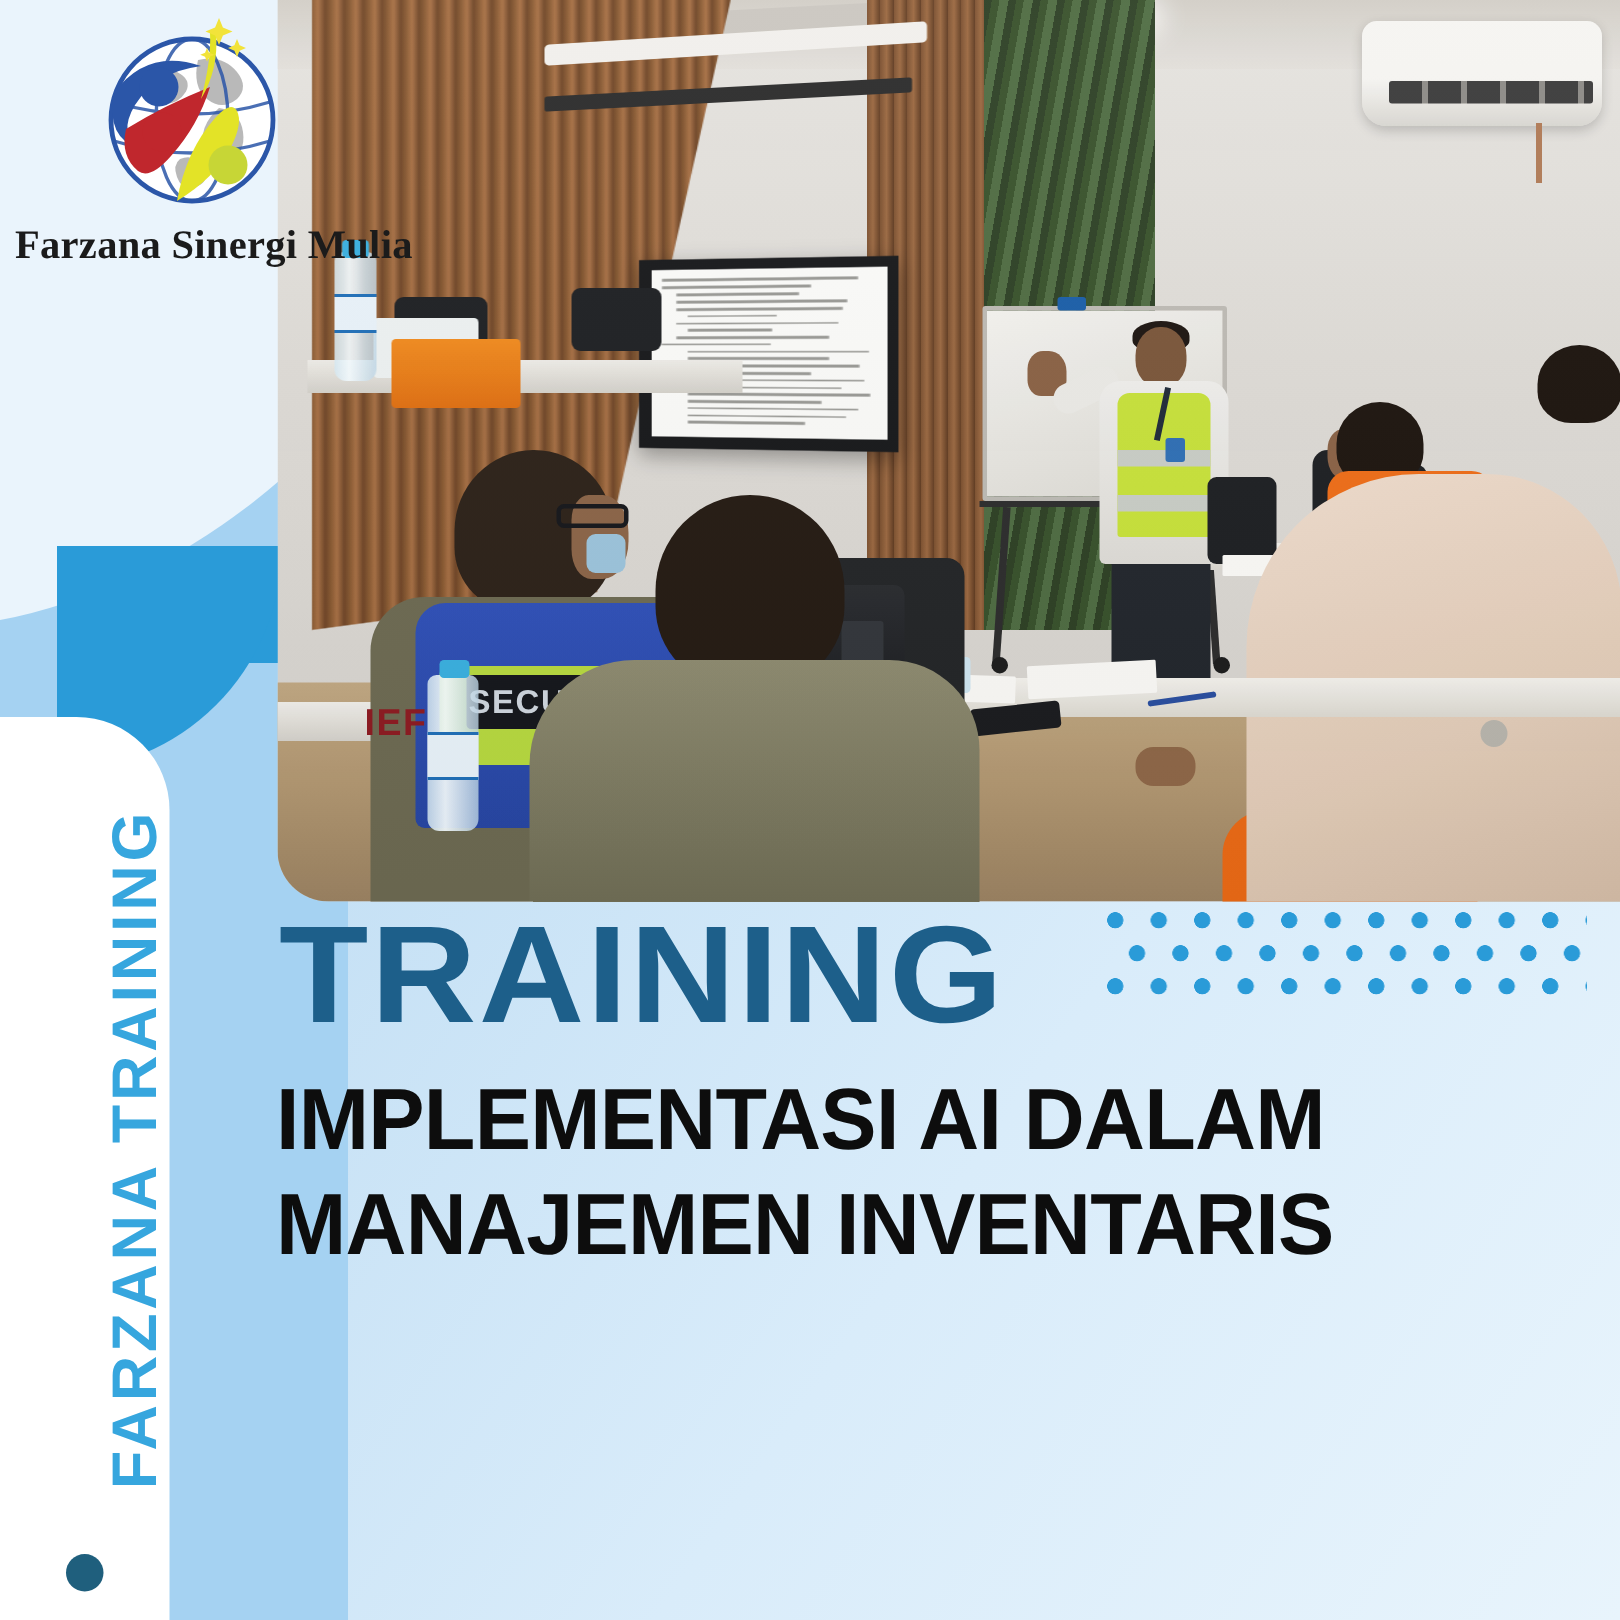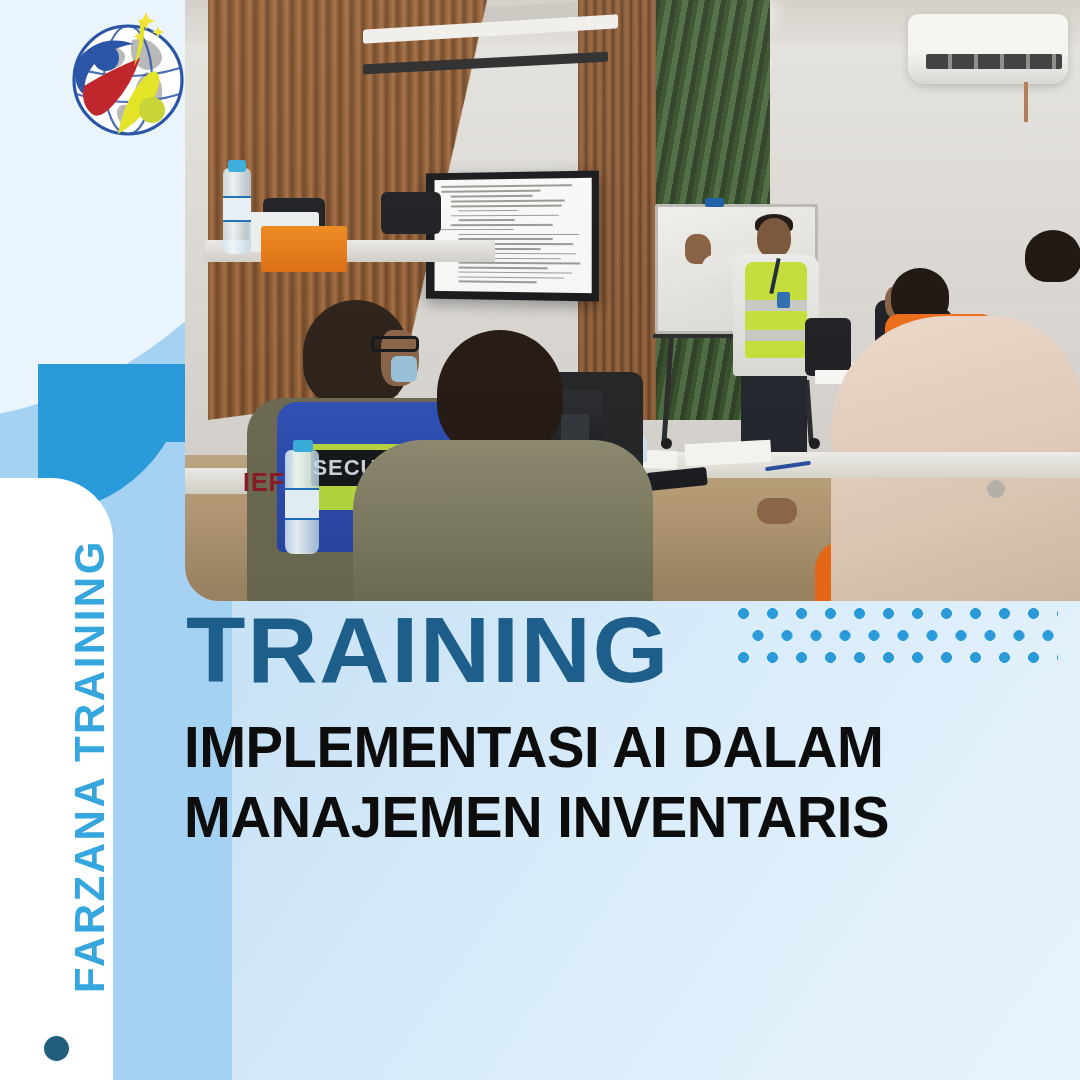--- a/index.html
+++ b/index.html
@@ -720,20 +720,21 @@
         <path d="M60 124 q6 -34 26 -56 q10 -11 14 -4 q4 8 -4 24 q-10 20 -36 36 z" fill="#e3e327"></path>
         <circle cx="94" cy="100" r="13" fill="#c7d636"></circle>
 
         <path d="M86 12 q2 24 -10 44 q7 -26 6 -44 z" fill="#e3e327"></path>
 
         <path d="M88 2 l2.6 6.4 L97 11 l-6.4 2.6 L88 20 l-2.6 -6.4 L79 11 l6.4 -2.6 z" fill="#f2e33a"></path>
         <path d="M100 16 l1.7 4.2 L106 22 l-4.3 1.8 L100 28 l-1.7 -4.2 L94 22 l4.3 -1.8 z" fill="#f2e33a"></path>
         <path d="M80 22 l1.3 3.2 L85 26.5 l-3.3 1.3 L80 31 l-1.3 -3.2 L75.5 26.5 l3.2 -1.3 z" fill="#f2e33a"></path>
       </svg>
     </div>
+    <div class="logo-text">Farzana Sinergi Mulia</div>
   </div>
 
   <div class="dot-pattern"></div>
 
   <div class="title-main">TRAINING</div>
 
   <div class="subtitle">
     <span class="ln">IMPLEMENTASI AI DALAM</span>
     <span class="ln">MANAJEMEN INVENTARIS</span>
   </div>

